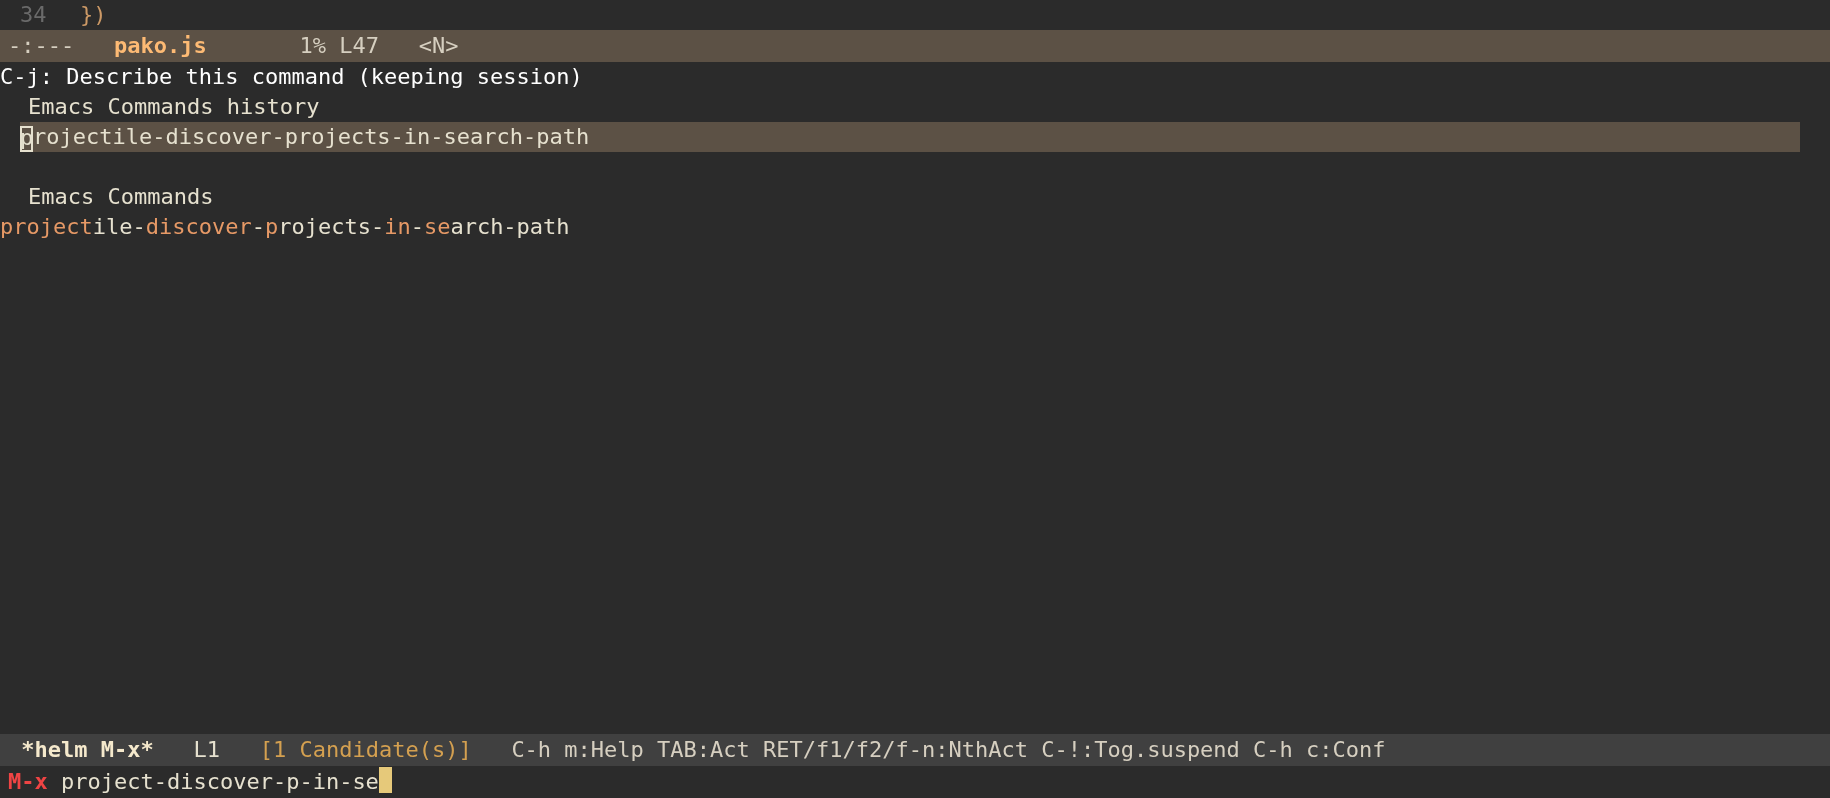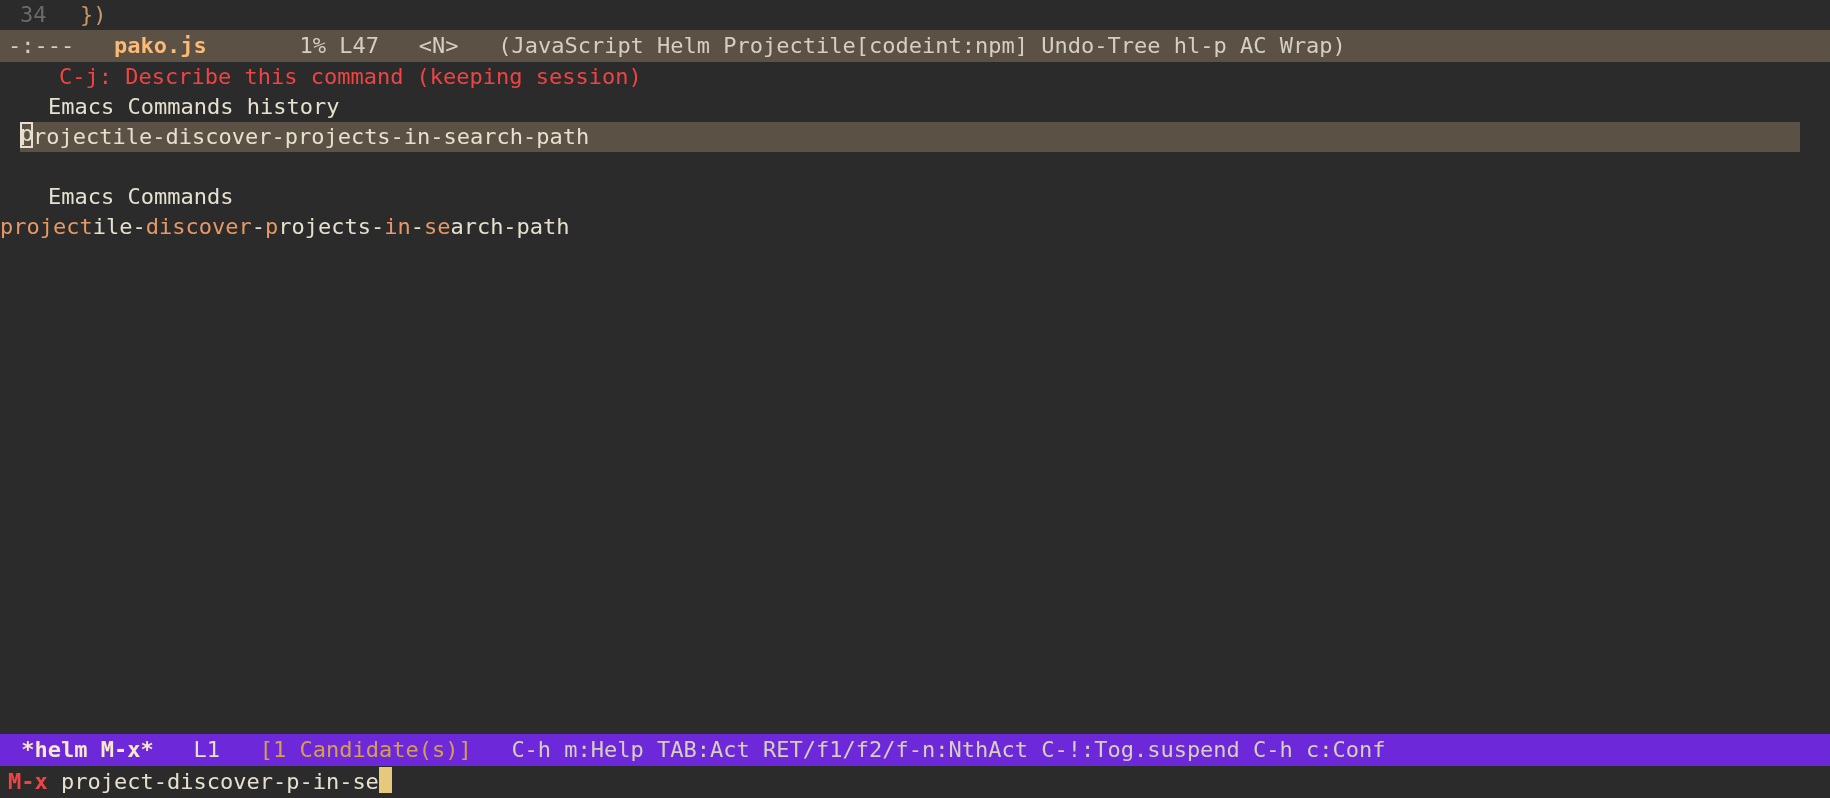--- a/index.html
+++ b/index.html
@@ -37,38 +37,35 @@
     height: 32px;
     line-height: 32px;
     padding-left: 8px;
     white-space: pre;
     display: flex;
     align-items: center;
   }
   .modeline .filename { color: #fdba74; font-weight: bold; }
   .modeline .normal { color: #d6cfc0; }
   .helm-header {
-    color: #ef4444;
-    padding-left: 20px;
-    margin-left: 39px;
+    color: #ffffff;
   }
   .section-title {
     color: #e6e1cf;
     padding-left: 28px;
-    margin-left: 20px;
   }
   .candidate-selected {
     background: #5c5145;
     color: #e6e1cf;
     margin-left: 20px;
     margin-right: 30px;
     position: relative;
     height: 30px;
     display: flex;
-    align-items: flex-start;
+    align-items: flex-end;
   }
   .cursor-box {
     display: inline-block;
     width: 13px;
     height: 26px;
     border: 2px solid #e6e1cf;
     box-sizing: border-box;
     position: relative;
     margin-right: 0px;
     vertical-align: middle;
@@ -80,21 +77,21 @@
     top: -5px;
     color: #e6e1cf;
   }
   .candidate-match {
     color: #e6e1cf;
     white-space: pre;
   }
   .hl { color: #e69966; }
   .blank-space { flex: 1; }
   .helm-modeline {
-    background: #6d28d9;
+    background: #404040;
     height: 32px;
     line-height: 32px;
     padding-left: 8px;
     white-space: pre;
     display: flex;
     align-items: center;
   }
   .helm-modeline .buffer-name { color: #f5e9cc; font-weight: bold; }
   .helm-modeline .pos { color: #e6e1cf; }
   .helm-modeline .candidates { color: #d4a050; text-align: center; }
@@ -137,21 +134,20 @@
 
   <div class="modeline">
     <span class="normal">-:--- </span>
     <span class="filename">  pako.js</span>
     <span class="normal">       </span>
     <span class="normal">1% </span>
     <span class="normal">L47</span>
     <span class="normal">   </span>
     <span class="normal">&lt;N&gt;</span>
     <span class="normal">   </span>
-    <span class="normal">(JavaScript Helm Projectile[codeint:npm] Undo-Tree hl-p AC Wrap)</span>
   </div>
 
   <div class="helm-header">C-j: Describe this command (keeping session)</div>
 
   <div class="section-title">Emacs Commands history</div>
 
   <div class="candidate-selected">
     <span class="cursor-box"></span>
     <span class="text">rojectile-discover-projects-in-search-path</span>
   </div>

